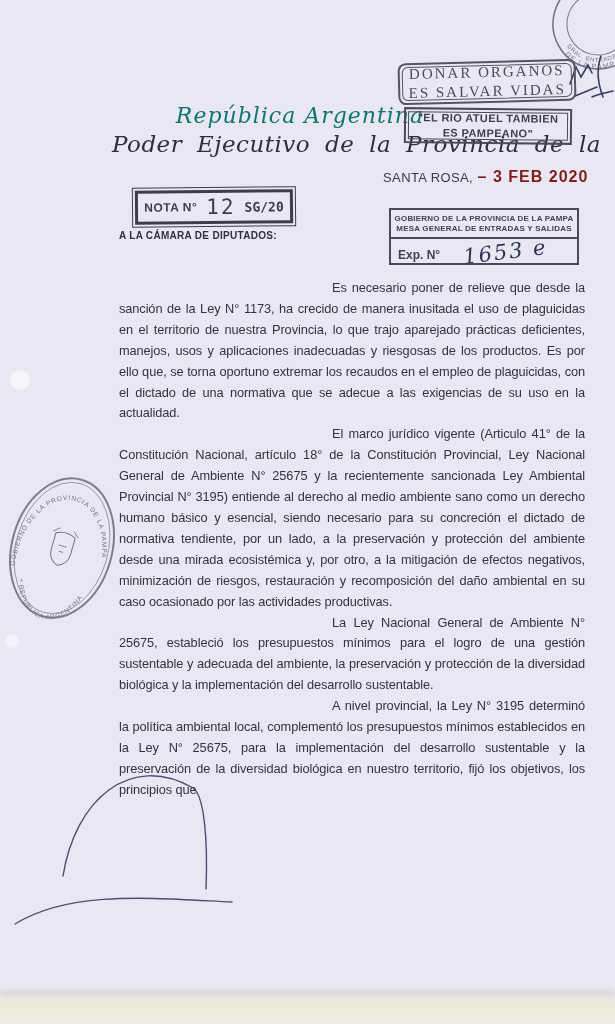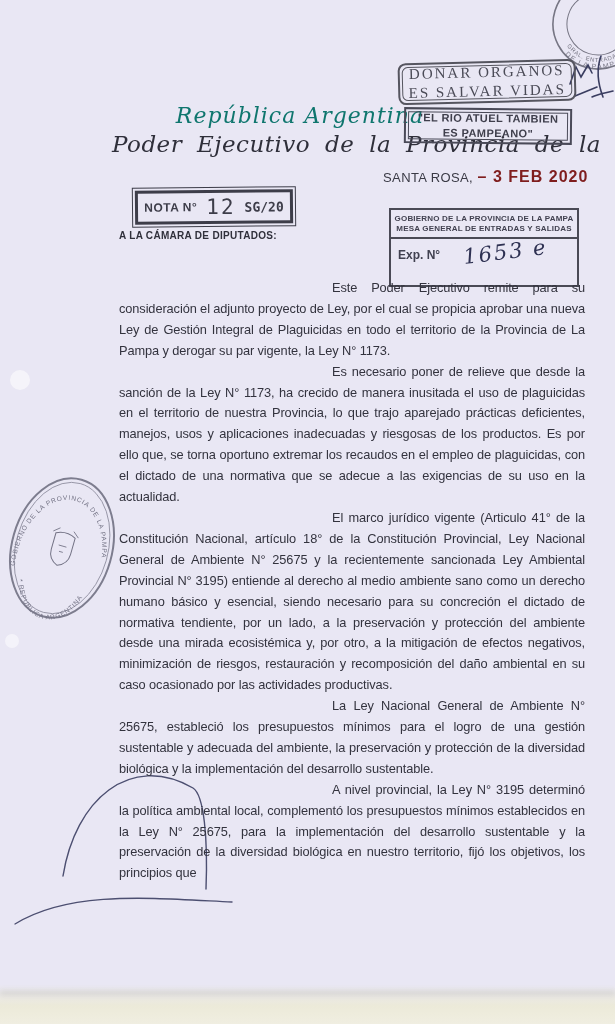--- a/index.html
+++ b/index.html
@@ -85,21 +85,21 @@
   
   .mesa-box{
     position:absolute;top:208px;left:389px;width:190px;
     border:2px solid #4a4a55;color:#414150;background:transparent;
   }
   .mesa-head{
     padding:4px 2px 3px 2px;text-align:center;
     font-size:8px;font-weight:bold;line-height:10px;letter-spacing:0.2px;
     border-bottom:2px solid #4a4a55;
   }
-  .mesa-exp{position:relative;height:46px;}
+  .mesa-exp{position:relative;height:24px;}
   .mesa-exp .exp-label{position:absolute;left:7px;top:9px;font-size:12px;font-weight:bold;}
   .mesa-exp .exp-number{
     position:absolute;left:72px;top:1px;
     font-family:"DejaVu Serif",serif;font-style:italic;font-size:21px;
     color:#2e3152;transform:rotate(-7deg);letter-spacing:2px;
   }
 
   
   .body-text{
     position:absolute;top:278px;left:119px;width:466px;
@@ -198,21 +198,20 @@
     </div>
     <div class="mesa-exp" data-name="expediente-row">
       <span class="exp-label" data-name="expediente-label">Exp. N°</span>
       <span class="exp-number" data-name="expediente-number-handwritten">1653 e</span>
     </div>
   </div>
 
   <div class="recipient" data-name="recipient-line">A LA CÁMARA DE DIPUTADOS:</div>
 
   <div class="body-text" data-name="letter-body">
-    <p data-name="body-paragraph">Este Poder Ejecutivo remite para su consideración el adjunto proyecto de Ley, por el cual se propicia aprobar una nueva Ley de Gestión Integral de Plaguicidas en todo el territorio de la Provincia de La Pampa y derogar su par vigente, la Ley N° 1173.</p>
     <p data-name="body-paragraph">Es necesario poner de relieve que desde la sanción de la Ley N° 1173, ha crecido de manera inusitada el uso de plaguicidas en el territorio de nuestra Provincia, lo que trajo aparejado prácticas deficientes, manejos, usos y aplicaciones inadecuadas y riesgosas de los productos. Es por ello que, se torna oportuno extremar los recaudos en el empleo de plaguicidas, con el dictado de una normativa que se adecue a las exigencias de su uso en la actualidad.</p>
     <p data-name="body-paragraph">El marco jurídico vigente (Articulo 41° de la Constitución Nacional, artículo 18° de la Constitución Provincial, Ley Nacional General de Ambiente N° 25675 y la recientemente sancionada Ley Ambiental Provincial N° 3195) entiende al derecho al medio ambiente sano como un derecho humano básico y esencial, siendo necesario para su concreción el dictado de normativa tendiente, por un lado, a la preservación y protección del ambiente desde una mirada ecosistémica y, por otro, a la mitigación de efectos negativos, minimización de riesgos, restauración y recomposición del daño ambiental en su caso ocasionado por las actividades productivas.</p>
     <p data-name="body-paragraph">La Ley Nacional General de Ambiente N° 25675, estableció los presupuestos mínimos para el logro de una gestión sustentable y adecuada del ambiente, la preservación y protección de la diversidad biológica y la implementación del desarrollo sustentable.</p>
     <p data-name="body-paragraph">A nivel provincial, la Ley N° 3195 determinó la política ambiental local, complementó los presupuestos mínimos establecidos en la Ley N° 25675, para la implementación del desarrollo sustentable y la preservación de la diversidad biológica en nuestro territorio, fijó los objetivos, los principios que</p>
   </div>
 
   <div class="bottom-edge" data-name="paper-bottom-edge"></div>
 </div>
 
 </body></html>

